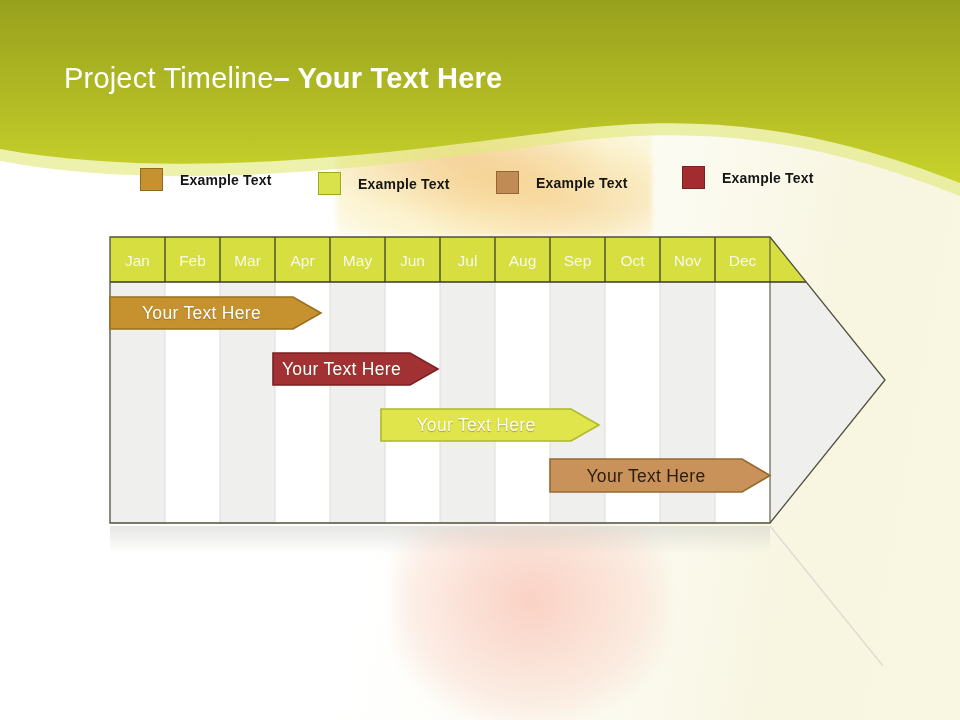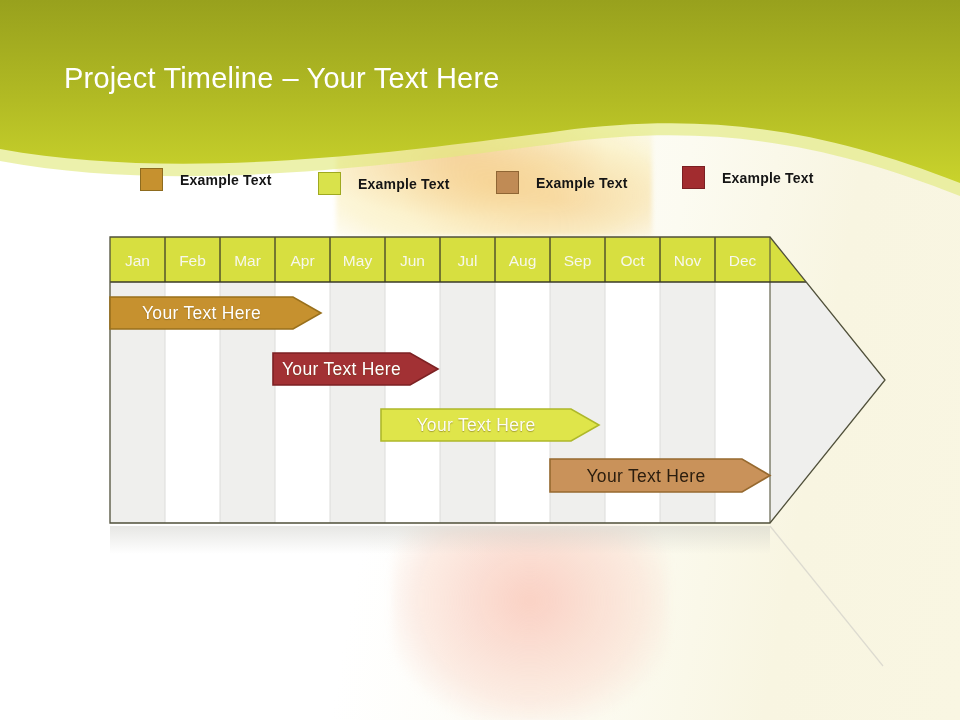--- a/index.html
+++ b/index.html
@@ -26,21 +26,21 @@
     position:absolute;left:392px;top:526px;width:276px;height:196px;
     background:radial-gradient(ellipse at 50% 38%, rgba(249,198,184,.8), rgba(250,220,207,.5) 58%, transparent 78%);
     filter:blur(4px);
   }
   .header-svg{position:absolute;left:0;top:0;}
   .slide-title{
     position:absolute;left:64px;top:62px;color:#ffffff;font-size:29px;letter-spacing:.2px;
     white-space:nowrap;
   }
   .slide-title .t-bold{font-weight:normal;}
-  .slide-title .t-light{font-weight:normal;margin-left:9px;}
+  .slide-title .t-light{font-weight:bold;}
   .legend-item{position:absolute;display:flex;align-items:center;padding-left:34px;}
   .legend-swatch{
     width:23px;height:23px;border:1.5px solid #000;box-sizing:border-box;flex:0 0 auto;
   }
   .legend-label{
     margin-left:17px;font-size:14px;font-weight:bold;color:#151515;letter-spacing:.2px;
   }
   #li-0{left:106px;top:168px;}
   #li-1{left:284px;top:172px;}
   #li-2{left:462px;top:171px;}

